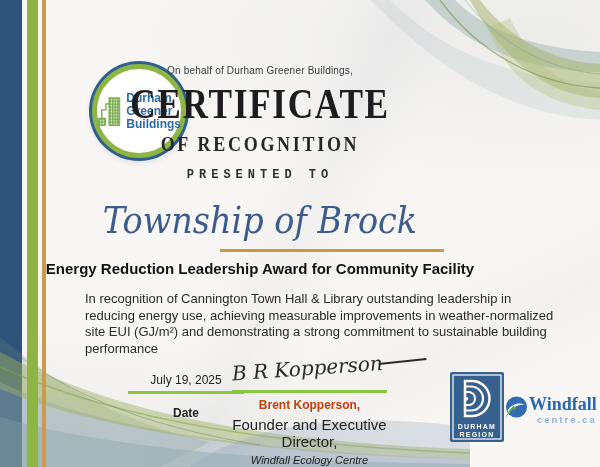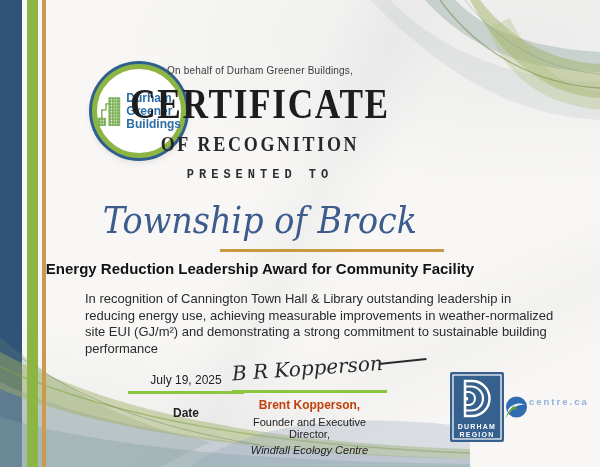--- a/index.html
+++ b/index.html
@@ -65,21 +65,21 @@
   .sig-rule{height:2.5px;background:#8cc63e;margin-top:4px;}
   .block-label{font-size:12px;font-weight:bold;color:#222;margin-top:12px;}
 
   .sig-block{position:absolute;left:232px;top:356px;width:155px;text-align:center;z-index:5;}
   .sig-script{
     height:30px;font-family:"DejaVu Serif","Liberation Serif",serif;font-style:italic;
     font-size:20px;color:#2a2a2a;transform:rotate(-4deg);white-space:nowrap;
   }
   .sig-tail{display:inline-block;width:48px;height:2px;background:#2a2a2a;vertical-align:6px;margin-left:-4px;transform:rotate(-2deg);}
   .sig-name{font-size:12px;font-weight:bold;color:#c2410c;margin-top:5px;}
-  .sig-role{font-size:11px;color:#222;margin-top:4px;}
+  .sig-role{font-size:15px;color:#222;margin-top:4px;}
   .sig-org{font-size:11px;color:#222;margin-top:4px;font-style:italic;}
 
   .durham-logo{position:absolute;left:450px;top:372px;z-index:5;}
   .windfall-logo{position:absolute;left:504px;top:395px;z-index:5;display:flex;align-items:flex-start;}
   .windfall-text{margin-left:1px;}
   .windfall-name{font-family:"Liberation Serif",serif;font-weight:bold;font-size:18px;color:#2a68b4;line-height:18px;}
   .windfall-domain{font-size:9.5px;font-weight:bold;letter-spacing:2px;color:#8fb3d9;text-align:right;margin-top:1px;}
 
   .abs{position:absolute;left:0;right:0;}
 </style>
@@ -171,17 +171,18 @@
   </svg>
 
   <div class="windfall-logo">
     <svg width="24" height="26" viewBox="0 0 24 26">
       <circle cx="12.5" cy="12" r="10.5" fill="#2f6cb0"></circle>
       <path d="M3.5 15.5 C7 9 15 6.5 21.5 10 C15.5 9 8.5 11.5 5.5 18.5 Z" fill="#eaf2f9"></path>
       <path d="M1 24 C4.5 18 7.5 15 12 13 L9 11.8 C5.8 14.2 3 18.8 1 24 Z" fill="#5fa32f"></path>
       <path d="M12.8 13.2 L8.6 10.4 L9.8 15.2 Z" fill="#5fa32f"></path>
     </svg>
     <div class="windfall-text">
+      <div class="windfall-name">Windfall</div>
       <div class="windfall-domain">centre.ca</div>
     </div>
   </div>
 
 </div>
 
 </body></html>

